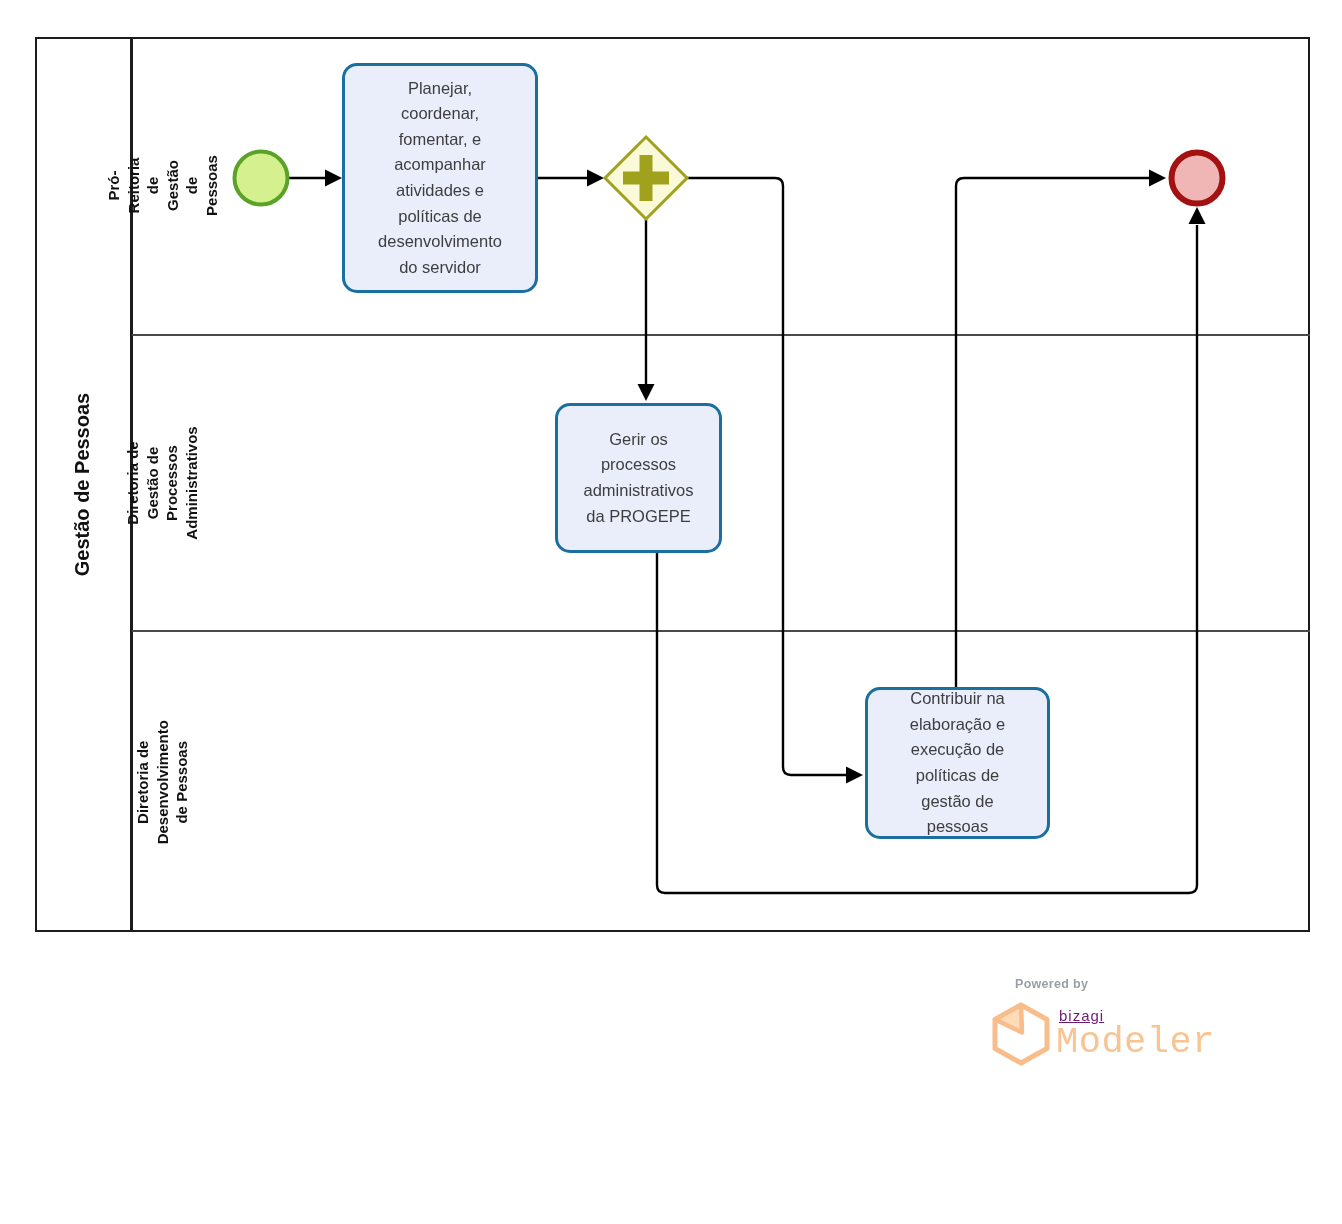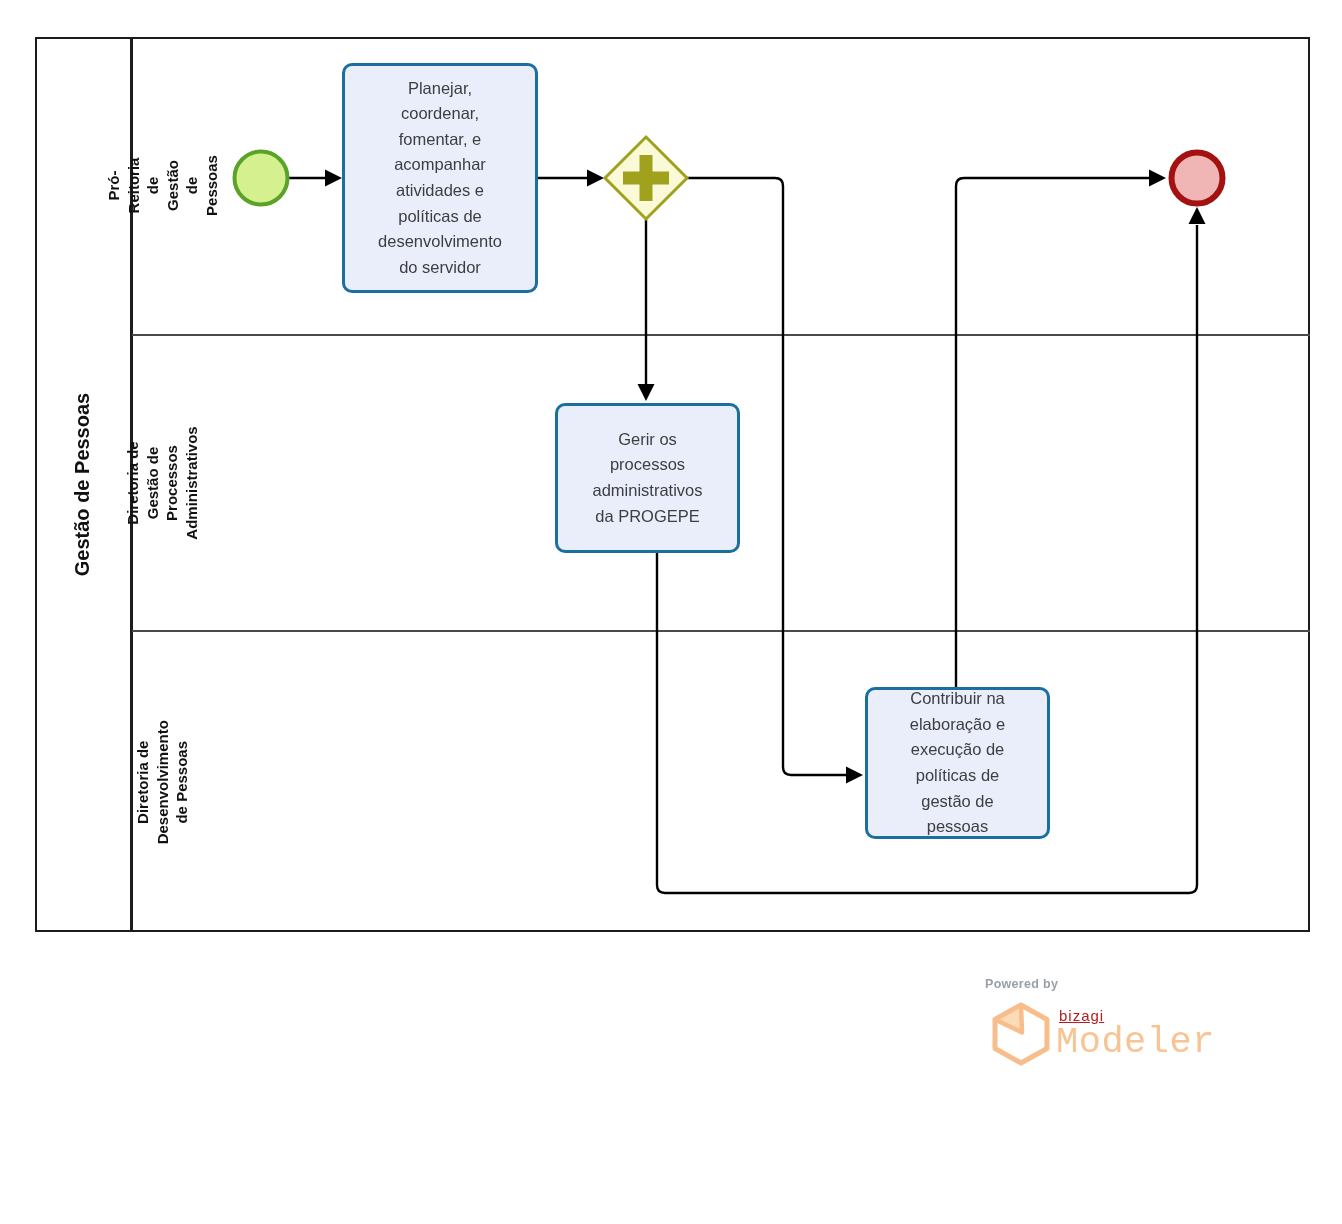--- a/index.html
+++ b/index.html
@@ -23,35 +23,35 @@
   #lane-label-0 { top:37px;  height:297px; }
   #lane-label-1 { top:336px; height:294px; }
   #lane-label-2 { top:632px; height:300px; }
   .lane-label { transform:rotate(-90deg); font-size:15px; font-weight:bold; color:#111;
                 text-align:center; line-height:1.3; }
   #lane-label-0 .lane-label { width:232px; }
   #lane-label-1 .lane-label { width:232px; }
   #lane-label-2 .lane-label { width:238px; }
 
   
-  .task { position:absolute; box-sizing:border-box; border:3px solid #1a6f9f; border-radius:10px;
+  .task { position:absolute; box-sizing:border-box; border:3px solid #1a6f9f; border-radius:15px;
           background:#eaeefb; display:flex; align-items:center; justify-content:center;
           text-align:center; font-size:16.5px; line-height:1.55; color:#3d3e40; padding:4px 25px; }
   #task-planejar   { left:342px; top:63px;  width:196px; height:230px; }
-  #task-gerir      { left:555px; top:403px; width:185px; height:150px; }
+  #task-gerir      { left:555px; top:403px; width:167px; height:150px; }
   #task-contribuir { left:865px; top:687px; width:185px; height:152px; }
 
   
   .overlay { position:absolute; left:0; top:0; }
 
   
-  .powered-by { position:absolute; left:985px; top:977px; font-size:12.5px; font-weight:bold;
+  .powered-by { position:absolute; left:1015px; top:977px; font-size:12.5px; font-weight:bold;
                 color:#9aa0a6; letter-spacing:0.3px; }
   .brand-icon { position:absolute; left:991px; top:1001px; }
-  .brand-bizagi { position:absolute; left:1059px; top:1007px; font-size:15px; color:#b91c1c;
+  .brand-bizagi { position:absolute; left:1059px; top:1007px; font-size:15px; color:#701a75;
                   letter-spacing:1px;text-decoration:underline; }
   .brand-modeler { position:absolute; left:1056px; top:1021px; font-size:37px; color:#f8c493;
                    letter-spacing:0.5px;font-family:Liberation Mono, monospace; }
 </style>
 </head>
 <body>
 
 <div class="canvas">
 
   <div class="pool-border"></div>

